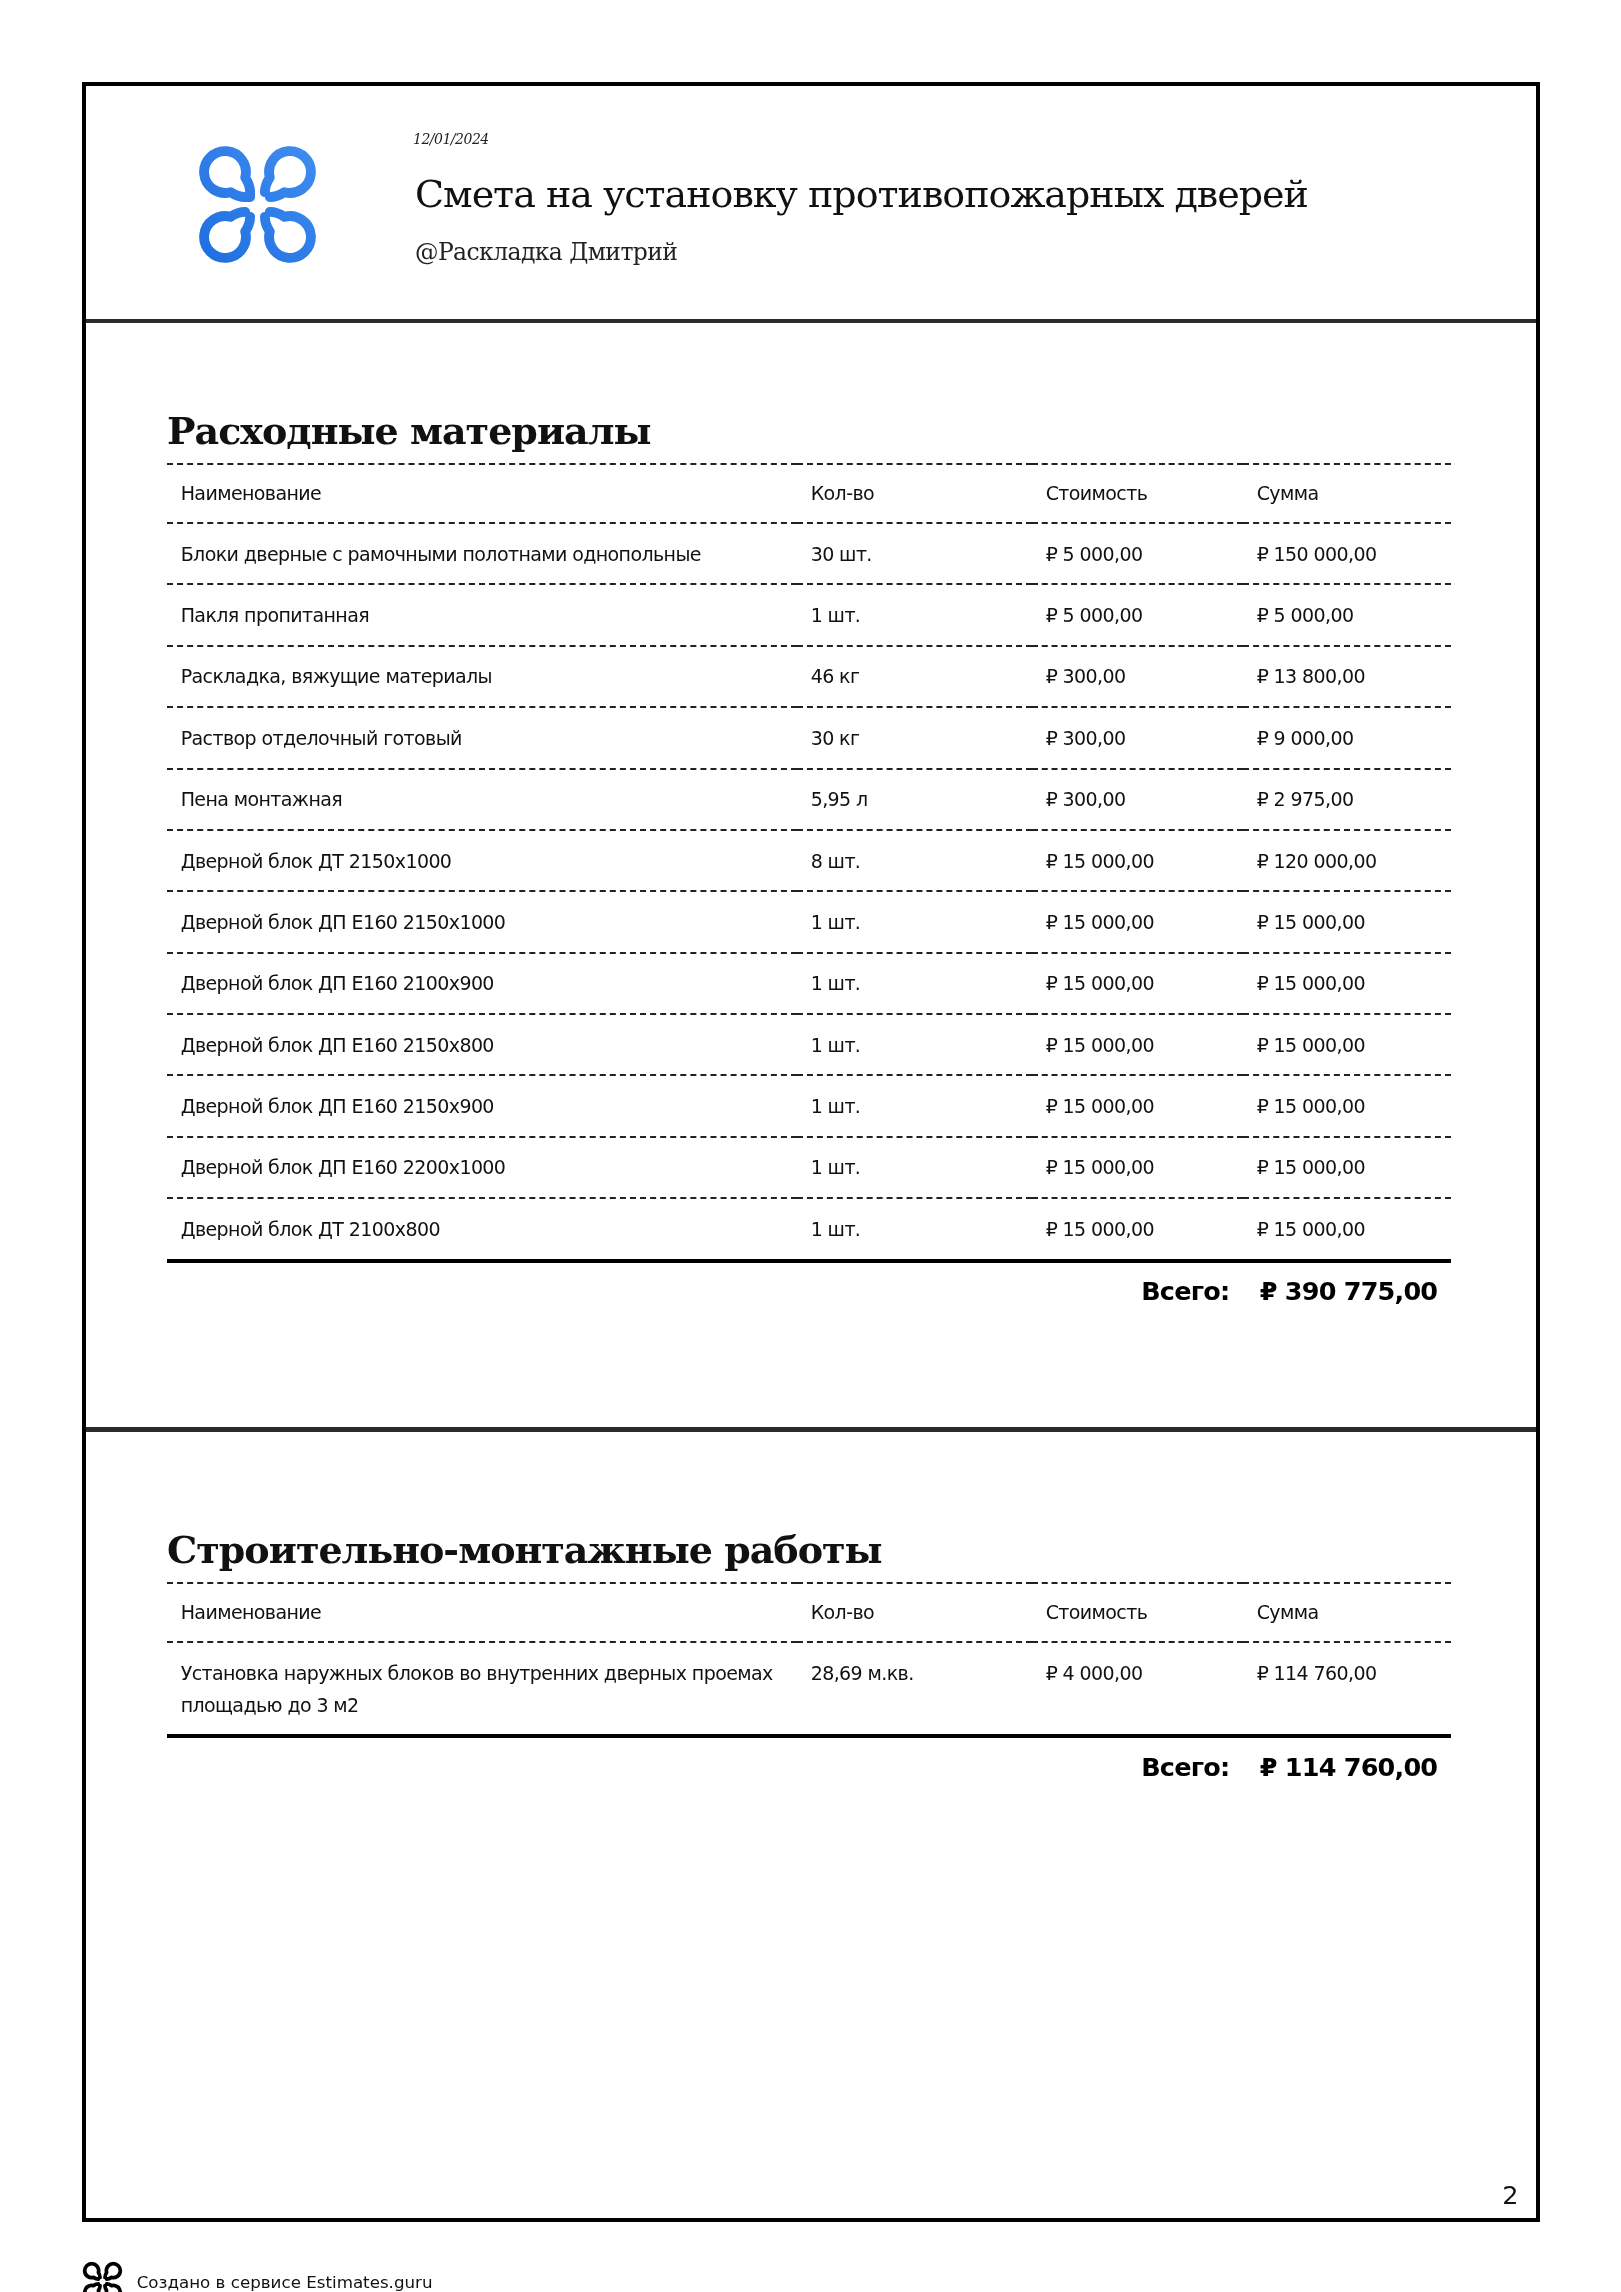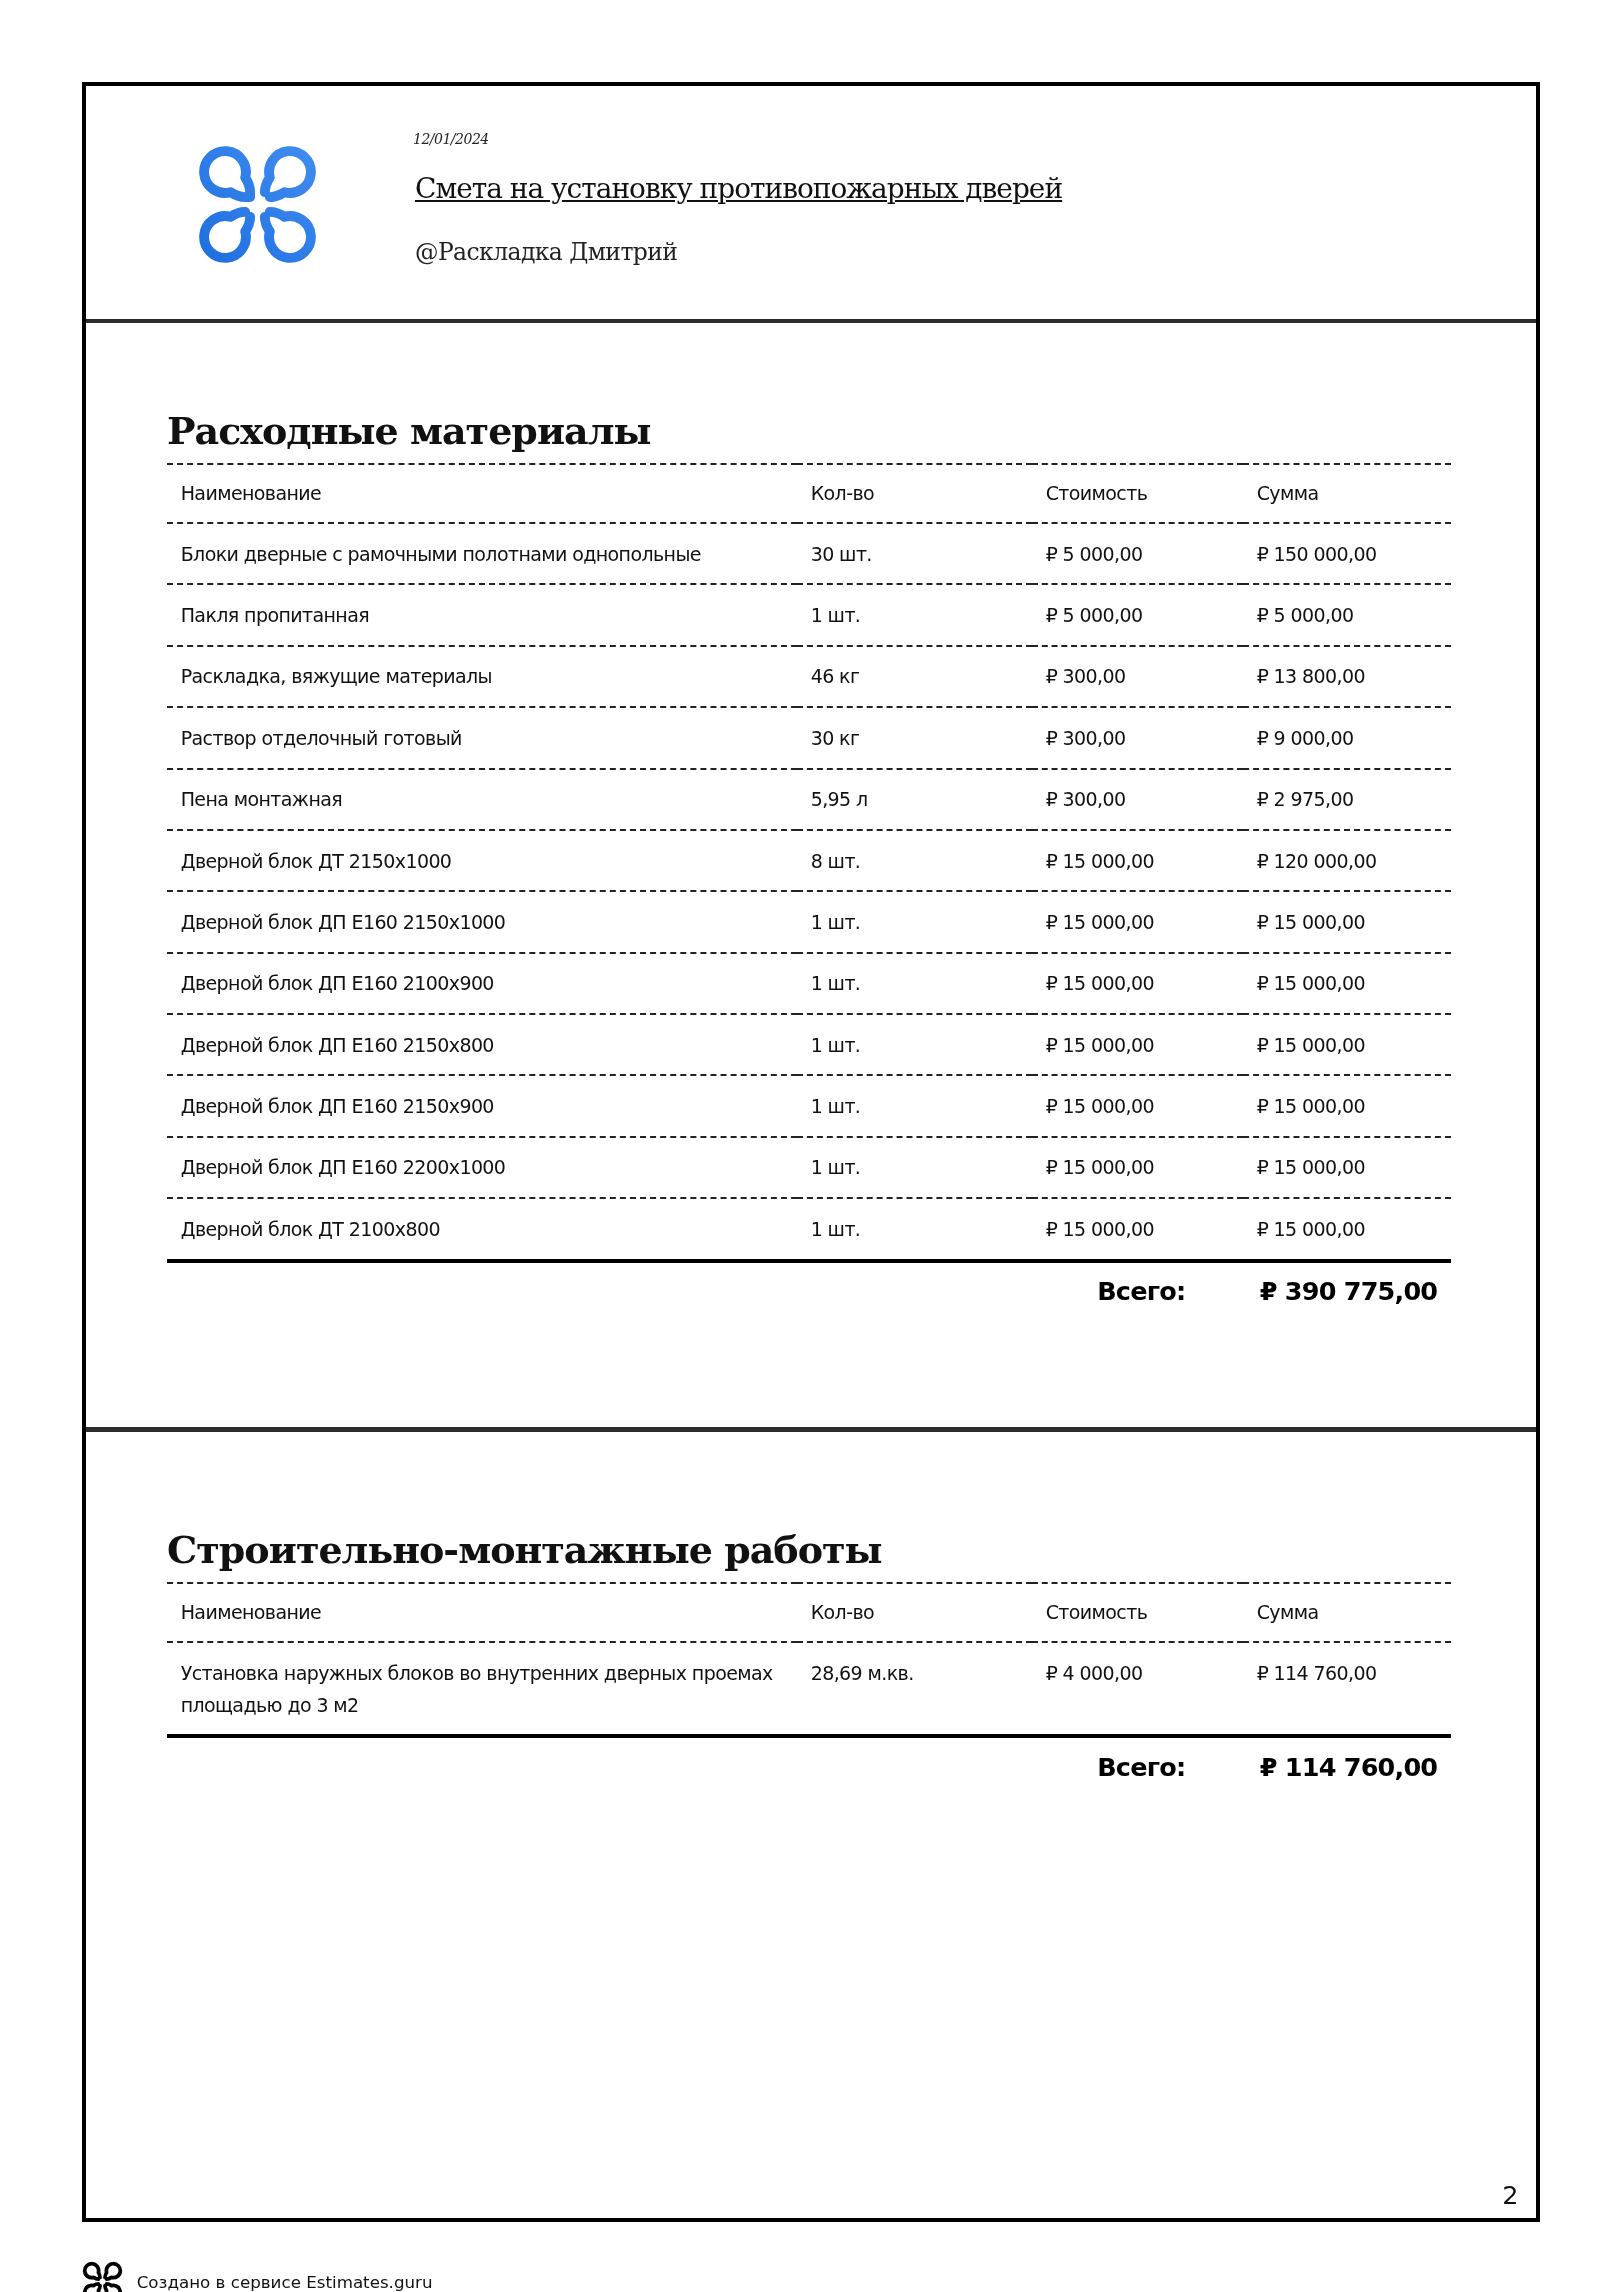--- a/index.html
+++ b/index.html
@@ -3,41 +3,41 @@
 <meta charset="utf-8">
 <style>
   html, body { margin: 0; padding: 0; background: #ffffff; }
   body { width: 1621px; height: 2293px; position: relative; overflow: hidden; font-family: "Liberation Sans", sans-serif; color: #111; }
 
   .frame { position: absolute; left: 82px; top: 82px; width: 1458px; height: 2140px; box-sizing: border-box; border: 4.9px solid #000; }
 
   .header { position: absolute; left: 0; top: 0; right: 0; height: 233px; border-bottom: 4.9px solid #2b2b2b; }
   .logo { position: absolute; left: 110px; top: 57px; width: 123px; height: 123px; }
   .doc-date { position: absolute; left: 327px; top: 45px; font-family: "DejaVu Serif", serif; font-style: italic; font-size: 14px; color: #222; letter-spacing: -0.5px; }
-  .doc-title { position: absolute; left: 329px; top: 86px; font-family: "DejaVu Serif", serif; font-size: 28px; color: #111; letter-spacing: -1px; white-space: nowrap; text-decoration: underline; }
+  .doc-title { position: absolute; left: 329px; top: 86px; font-family: "DejaVu Serif", serif; font-size: 38px; color: #111; letter-spacing: -1px; white-space: nowrap; }
   .doc-author { position: absolute; left: 329px; top: 152px; font-family: "DejaVu Serif", serif; font-size: 23.5px; color: #222; letter-spacing: -0.6px; }
 
   .section { position: absolute; left: 81px; width: 1284px; }
   .section-title { font-family: "DejaVu Serif", serif; font-size: 38px; color: #111; letter-spacing: -1px; margin: 0; height: 65px; line-height: 65px; white-space: nowrap; }
 
   table.est { width: 1284px; border-collapse: collapse; table-layout: fixed; font-family: "DejaVu Sans", sans-serif; font-size: 19px; color: #111; }
   table.est col.c-name { width: 630px; }
   table.est col.c-qty { width: 235px; }
   table.est col.c-cost { width: 211px; }
   table.est col.c-sum { width: 208px; }
   table.est th, table.est td { padding: 0 13.7px; vertical-align: top; font-weight: normal; letter-spacing: -0.6px; }
   table.est thead tr { border-top: 2.9px dashed #222; border-bottom: 2.9px dashed #222; }
   table.est thead th { height: 57px; line-height: 57px; text-align: left; }
   table.est tbody tr { border-bottom: 2.9px dashed #222; }
   table.est tbody tr:last-child { border-bottom: 4.9px solid #000; }
   table.est tbody td { padding-top: 13.7px; padding-bottom: 13.7px; line-height: 32px; }
   table.est .num { text-align: left; white-space: nowrap; }
   table.est .qty { white-space: nowrap; }
 
-  .totals { display: flex; justify-content: flex-end; margin-top: 13.7px; font-family: "DejaVu Sans", sans-serif; font-weight: bold; font-size: 25.5px; letter-spacing: -0.8px; color: #000; gap: 44px; }
+  .totals { display: flex; justify-content: flex-end; margin-top: 13.7px; font-family: "DejaVu Sans", sans-serif; font-weight: bold; font-size: 25.5px; letter-spacing: -0.8px; color: #000; }
   .totals .t-label { width: 211px; text-align: right; padding-right: 13.7px; box-sizing: border-box; }
   .totals .t-value { width: 208px; text-align: right; padding-right: 13.7px; box-sizing: border-box; }
 
   .section-divider { position: absolute; left: 0; right: 0; top: 1341px; height: 4.9px; background: #2b2b2b; }
 
   .page-number { position: absolute; right: 17.6px; bottom: 7.8px; font-family: "DejaVu Sans", sans-serif; font-size: 25.5px; color: #111; }
 
   .footer { position: absolute; left: 82px; top: 2257px; height: 49px; display: flex; align-items: center; }
   .footer-logo { width: 41px; height: 41px; }
   .footer-text { margin-left: 13.7px; font-family: "DejaVu Sans", sans-serif; font-size: 16.7px; color: #111; }

